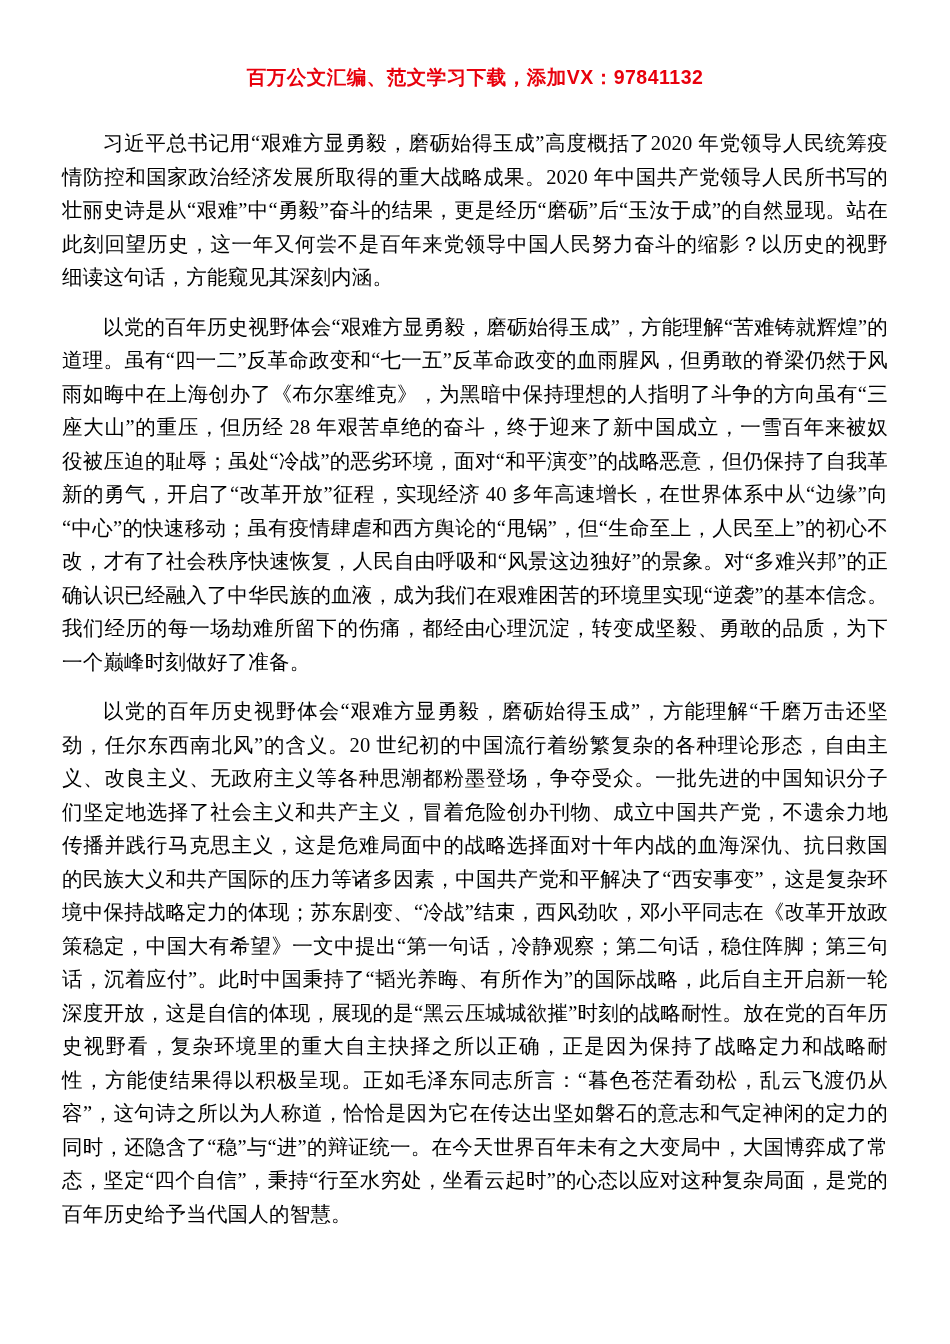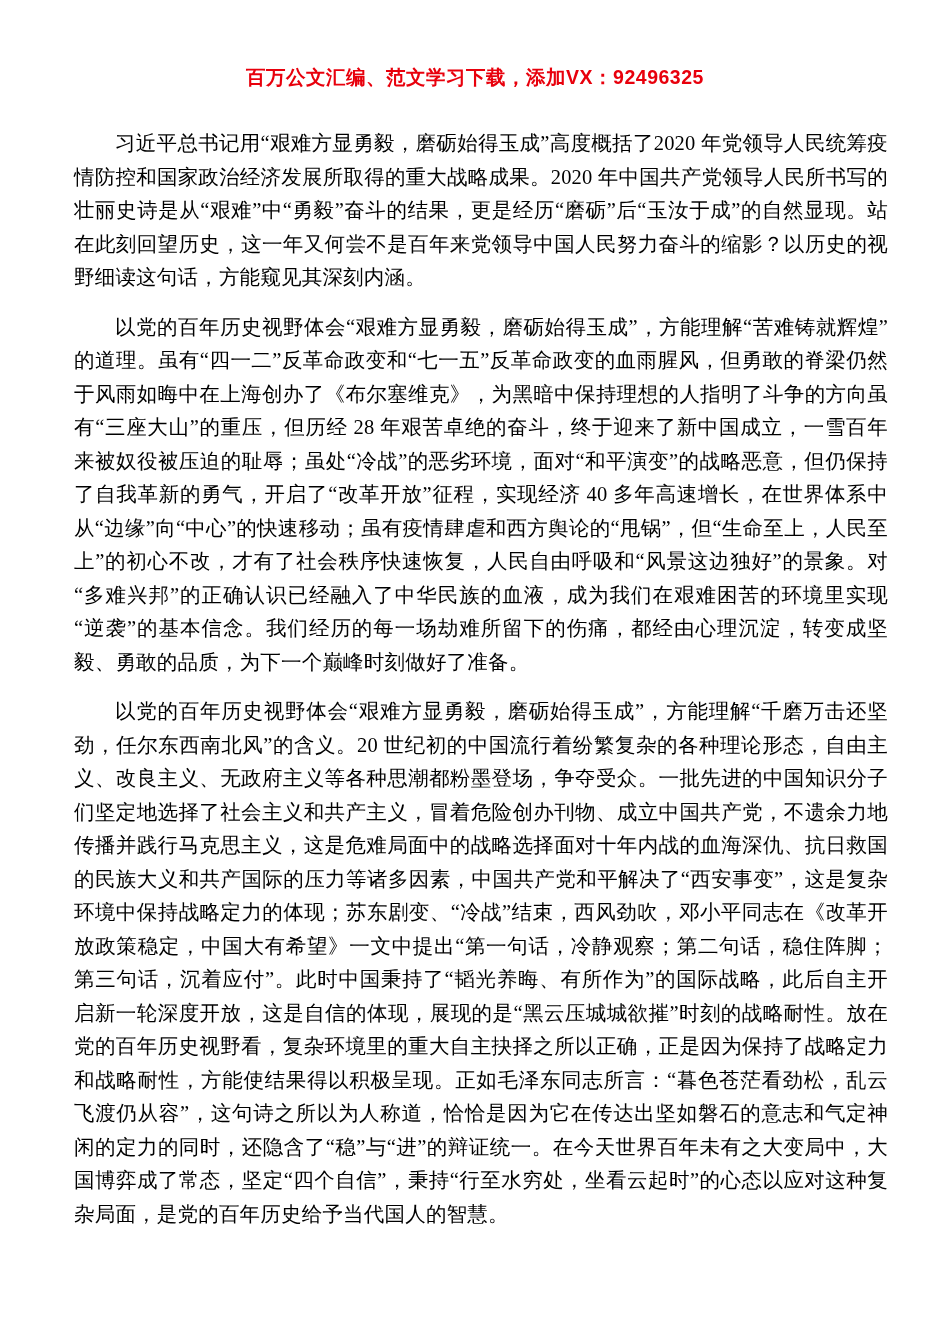--- a/index.html
+++ b/index.html
@@ -27,41 +27,40 @@
     text-align: center;
     color: #e8000c;
     font-family: "Liberation Sans", "DejaVu Sans", sans-serif;
     font-weight: bold;
     font-size: 19.5px;
     letter-spacing: 0.5px;
     white-space: nowrap;
   }
   .doc-body {
     margin-top: 36px;
-    margin-left: 12px;
   }
   p.para {
     margin: 0 0 16px 0;
     font-size: 20.5px;
     line-height: 33.5px;
     text-align: justify;
     text-justify: inter-ideograph;
     text-indent: 2em;
     letter-spacing: 0.2px;
   }
   p.para:last-child {
     margin-bottom: 0;
   }
 </style>
 </head>
 <body>
 
 <div class="page">
 
-  <div class="banner">百万公文汇编、范文学习下载，添加VX：92496325</div>
+  <div class="banner">百万公文汇编、范文学习下载，添加VX：97841132</div>
 
   <div class="doc-body">
     <p class="para">习近平总书记用“艰难方显勇毅，磨砺始得玉成”高度概括了2020 年党领导人民统筹疫情防控和国家政治经济发展所取得的重大战略成果。2020 年中国共产党领导人民所书写的壮丽史诗是从“艰难”中“勇毅”奋斗的结果，更是经历“磨砺”后“玉汝于成”的自然显现。站在此刻回望历史，这一年又何尝不是百年来党领导中国人民努力奋斗的缩影？以历史的视野细读这句话，方能窥见其深刻内涵。</p>
     <p class="para">以党的百年历史视野体会“艰难方显勇毅，磨砺始得玉成”，方能理解“苦难铸就辉煌”的道理。虽有“四一二”反革命政变和“七一五”反革命政变的血雨腥风，但勇敢的脊梁仍然于风雨如晦中在上海创办了《布尔塞维克》，为黑暗中保持理想的人指明了斗争的方向虽有“三座大山”的重压，但历经 28 年艰苦卓绝的奋斗，终于迎来了新中国成立，一雪百年来被奴役被压迫的耻辱；虽处“冷战”的恶劣环境，面对“和平演变”的战略恶意，但仍保持了自我革新的勇气，开启了“改革开放”征程，实现经济 40 多年高速增长，在世界体系中从“边缘”向“中心”的快速移动；虽有疫情肆虐和西方舆论的“甩锅”，但“生命至上，人民至上”的初心不改，才有了社会秩序快速恢复，人民自由呼吸和“风景这边独好”的景象。对“多难兴邦”的正确认识已经融入了中华民族的血液，成为我们在艰难困苦的环境里实现“逆袭”的基本信念。我们经历的每一场劫难所留下的伤痛，都经由心理沉淀，转变成坚毅、勇敢的品质，为下一个巅峰时刻做好了准备。</p>
     <p class="para">以党的百年历史视野体会“艰难方显勇毅，磨砺始得玉成”，方能理解“千磨万击还坚劲，任尔东西南北风”的含义。20 世纪初的中国流行着纷繁复杂的各种理论形态，自由主义、改良主义、无政府主义等各种思潮都粉墨登场，争夺受众。一批先进的中国知识分子们坚定地选择了社会主义和共产主义，冒着危险创办刊物、成立中国共产党，不遗余力地传播并践行马克思主义，这是危难局面中的战略选择面对十年内战的血海深仇、抗日救国的民族大义和共产国际的压力等诸多因素，中国共产党和平解决了“西安事变”，这是复杂环境中保持战略定力的体现；苏东剧变、“冷战”结束，西风劲吹，邓小平同志在《改革开放政策稳定，中国大有希望》一文中提出“第一句话，冷静观察；第二句话，稳住阵脚；第三句话，沉着应付”。此时中国秉持了“韬光养晦、有所作为”的国际战略，此后自主开启新一轮深度开放，这是自信的体现，展现的是“黑云压城城欲摧”时刻的战略耐性。放在党的百年历史视野看，复杂环境里的重大自主抉择之所以正确，正是因为保持了战略定力和战略耐性，方能使结果得以积极呈现。正如毛泽东同志所言：“暮色苍茫看劲松，乱云飞渡仍从容”，这句诗之所以为人称道，恰恰是因为它在传达出坚如磐石的意志和气定神闲的定力的同时，还隐含了“稳”与“进”的辩证统一。在今天世界百年未有之大变局中，大国博弈成了常态，坚定“四个自信”，秉持“行至水穷处，坐看云起时”的心态以应对这种复杂局面，是党的百年历史给予当代国人的智慧。</p>
   </div>
 
 </div>
 
 </body></html>

